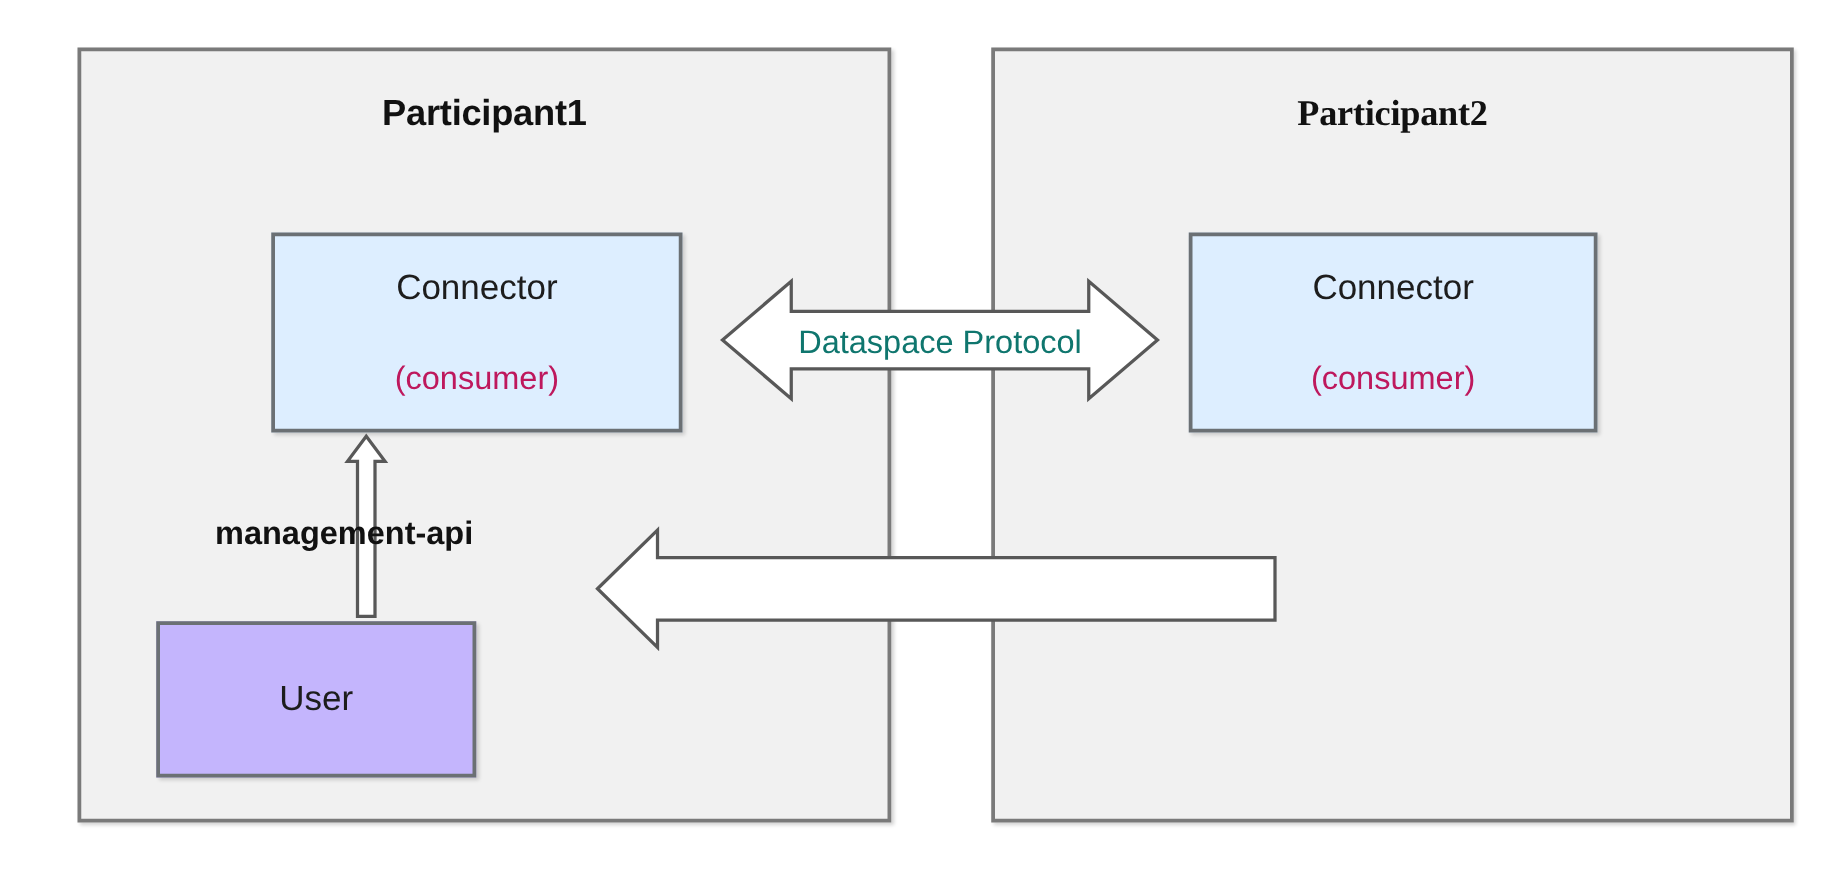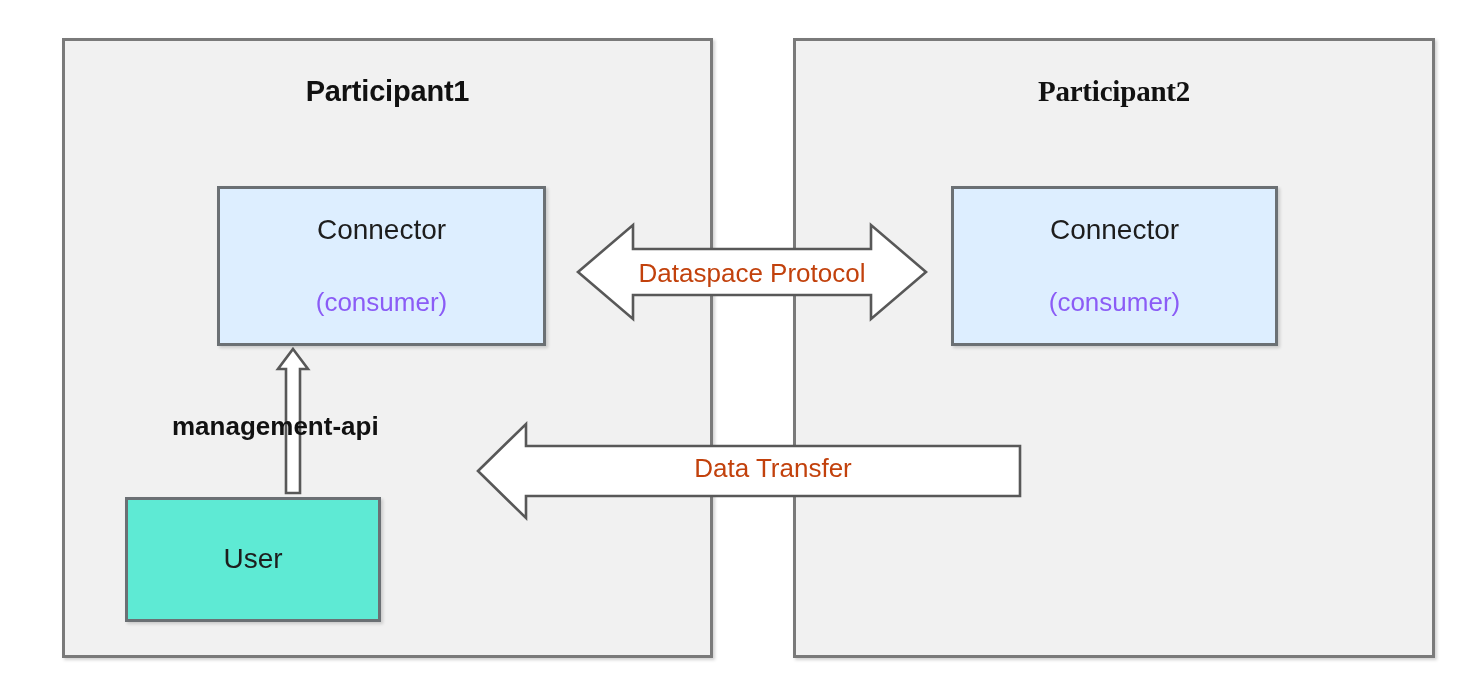--- a/index.html
+++ b/index.html
@@ -50,42 +50,42 @@
     box-shadow: 2px 2px 3px rgba(0,0,0,0.16);
     gap: 36px;
   }
   .node .line1 {
     font-size: 28px;
     color: #1d1d1d;
     line-height: 1.32;
   }
   .node .line2 {
     font-size: 26px;
-    color: #8b5cf6;
+    color: #be185d;
     line-height: 1.32;
   }
   .node.single .line1 {
     font-size: 28px;
   }
 
   
   .arrow-svg {
     position: absolute;
     overflow: visible;
   }
   .arrow-shape {
     fill: #ffffff;
     stroke: #585858;
     stroke-width: 2.6;
     stroke-linejoin: miter;
   }
   .arrow-label {
     position: absolute;
     font-size: 26px;
-    color: #c2410c;
+    color: #0f766e;
     white-space: nowrap;
     text-align: center;
   }
   .edge-label {
     position: absolute;
     font-size: 26px;
     color: #111111;
     white-space: nowrap;
   }
 </style>
@@ -105,32 +105,31 @@
   <div class="node" style="left:217px; top:186px; width:329px; height:160px; background:#ddeeff;">
     <span class="line1">Connector</span>
     <span class="line2">(consumer)</span>
   </div>
 
   <div class="node" style="left:951px; top:186px; width:327px; height:160px; background:#ddeeff;">
     <span class="line1">Connector</span>
     <span class="line2">(consumer)</span>
   </div>
 
-  <div class="node single" style="left:125px; top:497px; width:256px; height:125px; background:#5eead4;">
+  <div class="node single" style="left:125px; top:497px; width:256px; height:125px; background:#c4b5fd;">
     <span class="line1">User</span>
   </div>
 
   <svg class="arrow-svg" style="left:576px; top:220px; width:352px; height:104px;" viewBox="0 0 352 104">
     <polygon class="arrow-shape" points="2,52 57,5 57,29 295,29 295,5 350,52 295,99 295,75 57,75 57,99"></polygon>
   </svg>
   <div class="arrow-label" style="left:576px; top:258px; width:352px;">Dataspace Protocol</div>
 
   <svg class="arrow-svg" style="left:476px; top:422px; width:546px; height:98px;" viewBox="0 0 546 98">
     <polygon class="arrow-shape" points="2,49 50,2 50,24 544,24 544,74 50,74 50,96"></polygon>
   </svg>
-  <div class="arrow-label" style="left:526px; top:453px; width:494px;">Data Transfer</div>
 
   <svg class="arrow-svg" style="left:275px; top:347px; width:36px; height:148px;" viewBox="0 0 36 148">
     <polygon class="arrow-shape" points="18,2 33,22 25,22 25,146 11,146 11,22 3,22"></polygon>
   </svg>
   <div class="edge-label" style="left:172px; top:411px;font-weight:bold;">management-api</div>
 
 </div>
 
 </body></html>

